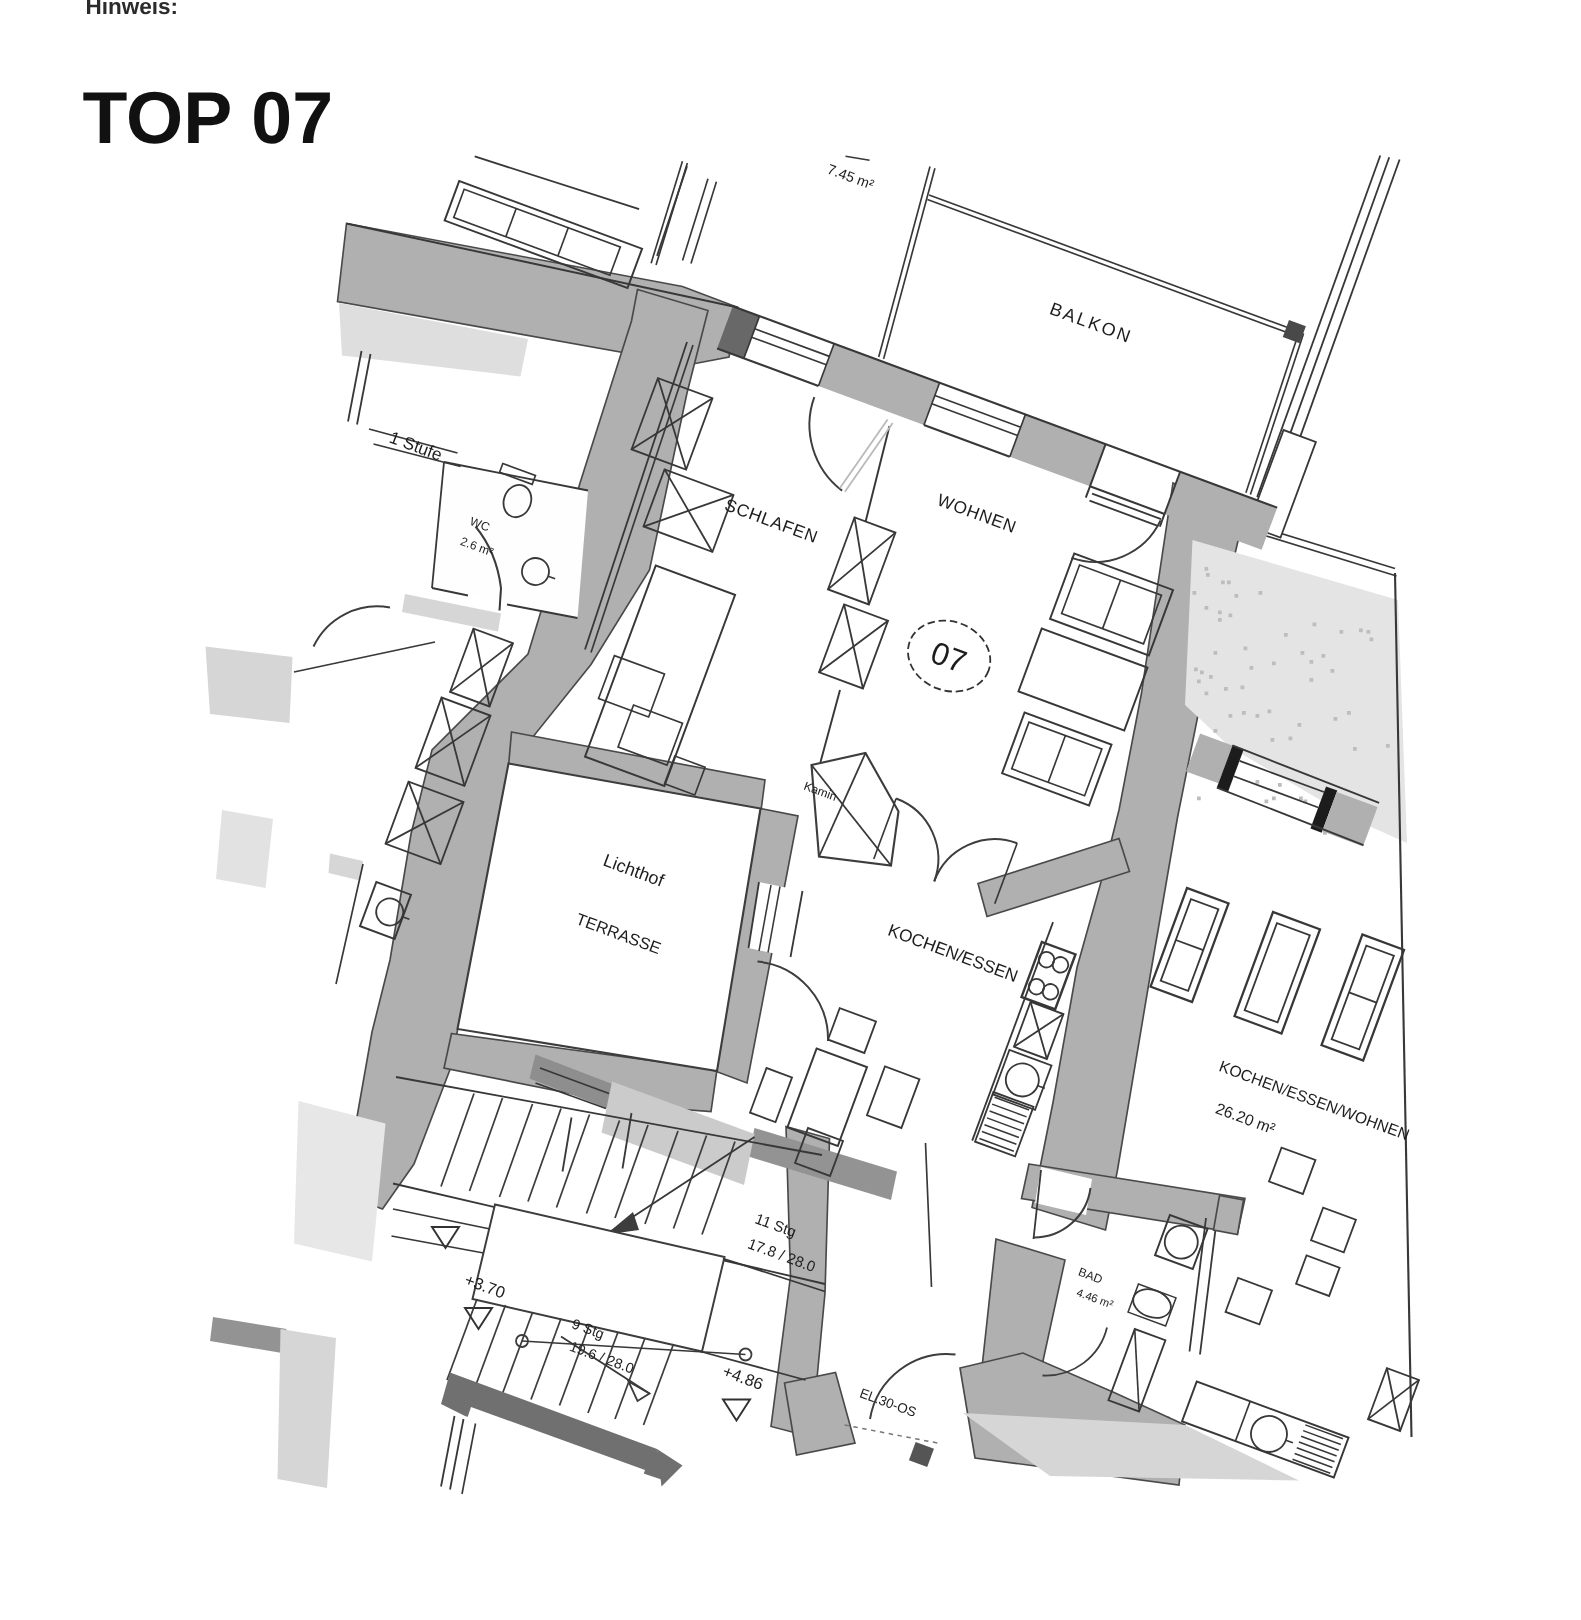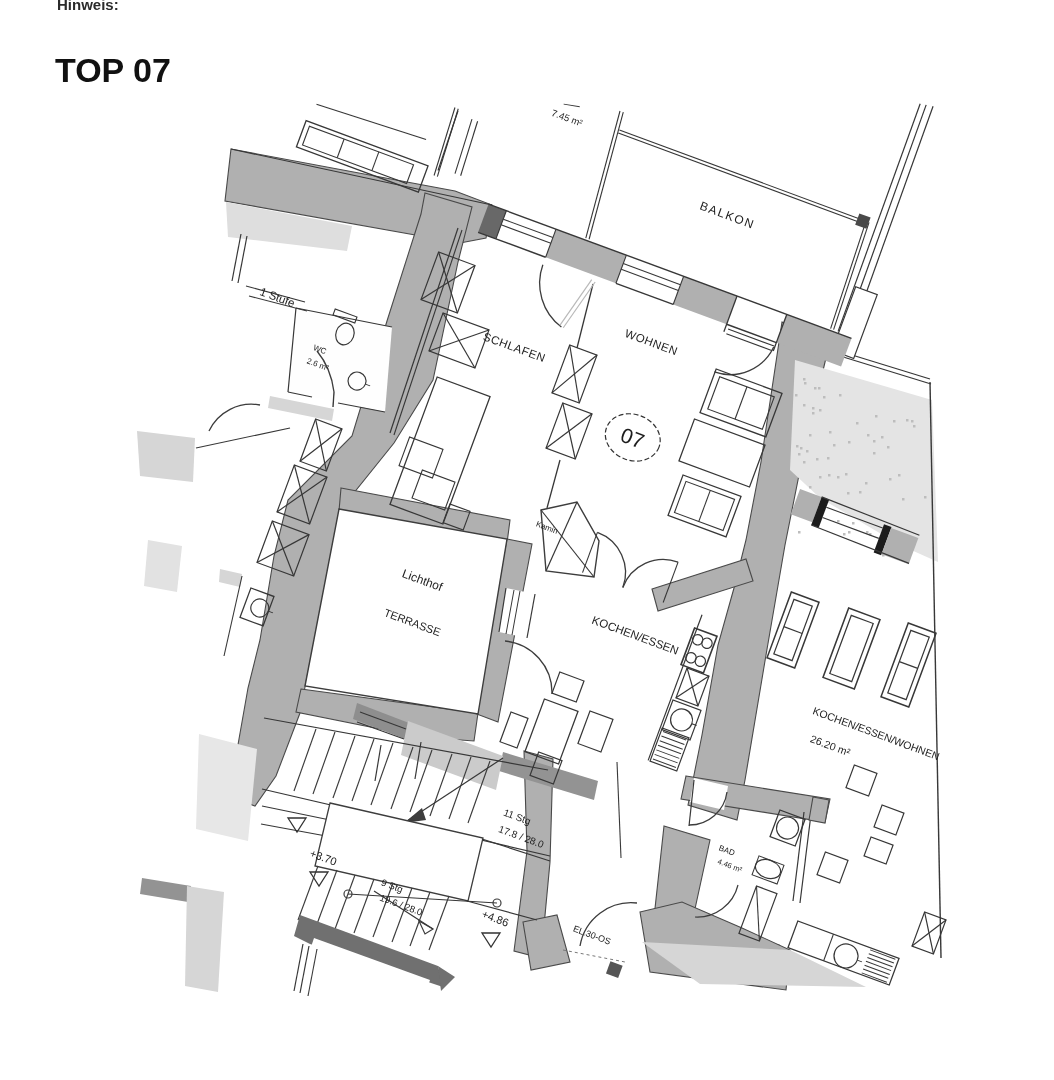--- a/index.html
+++ b/index.html
@@ -1,17 +1,17 @@
 <!DOCTYPE html>
 <html><head><meta charset="utf-8"><style>
 html,body{margin:0;padding:0;background:#fff;width:1054px;height:1080px;overflow:hidden;}
 *{font-family:"Liberation Sans",sans-serif;}
 </style></head><body>
 <div style="position:absolute;left:57px;top:-4px;font-size:15px;color:#2b2b2b;font-weight:bold;">Hinweis:</div>
-<div style="position:absolute;left:55px;top:51px;font-size:34px;color:#111;font-weight:bold;letter-spacing:0px;">TOP 07</div>
+<div style="position:absolute;left:55px;top:51px;font-size:49px;color:#111;font-weight:bold;letter-spacing:0px;">TOP 07</div>
 <svg width="1054" height="1080" viewBox="0 0 1054 1080" style="position:absolute;left:0;top:0">
 <defs>
       <filter id="soft" x="-5%" y="-5%" width="110%" height="110%">
         <feGaussianBlur stdDeviation="0.45"></feGaussianBlur>
       </filter>
     </defs>
 <g filter="url(#soft)">
 
 <polygon points="231,149 455,191 492,205 486,238 460,243 225,201" fill="#b0b0b0" stroke="#4a4a4a" stroke-width="1.1"></polygon>
 <line x1="231" y1="149" x2="492" y2="205" stroke="#373737" stroke-width="1.2"></line>

